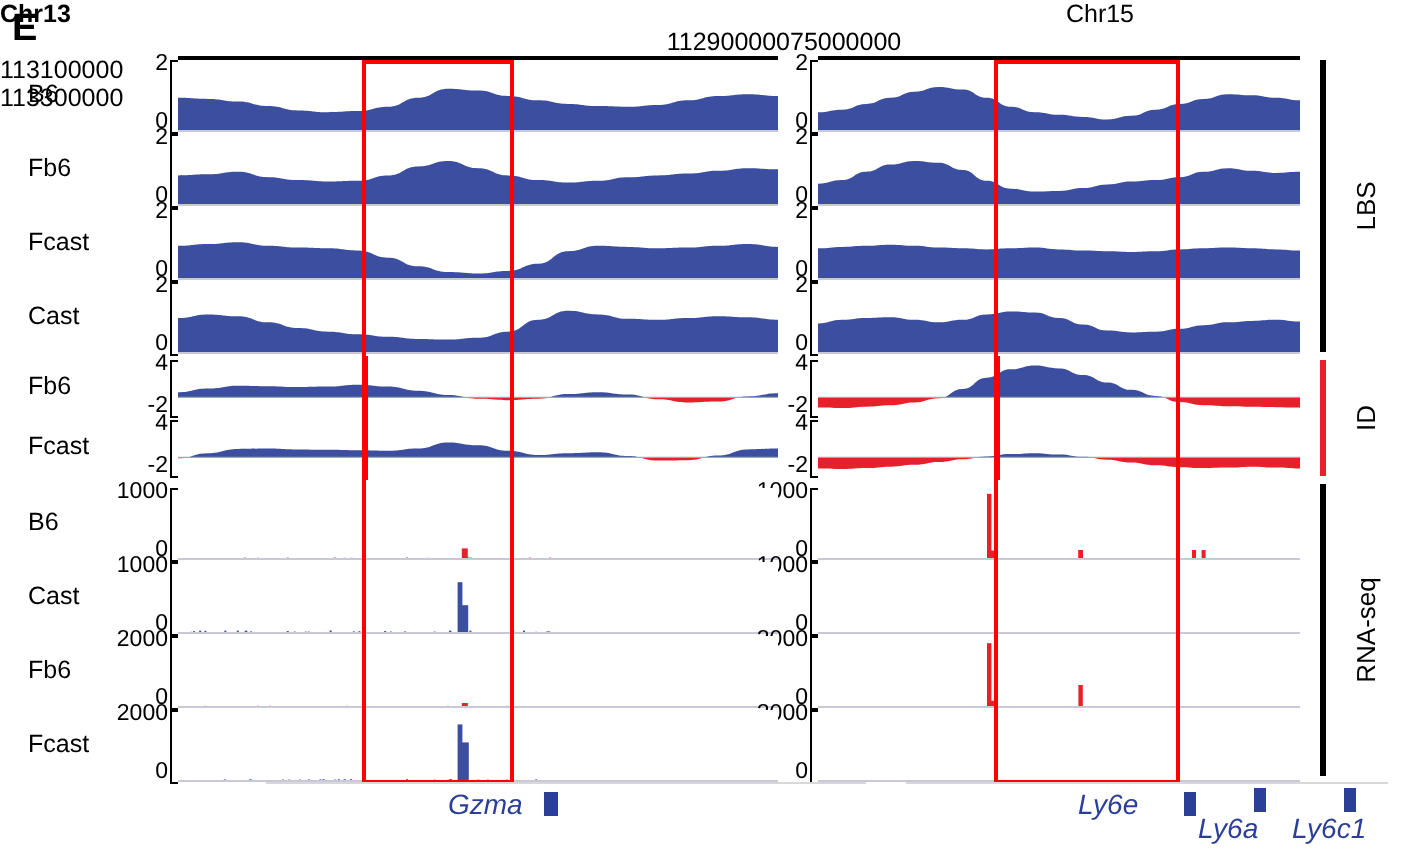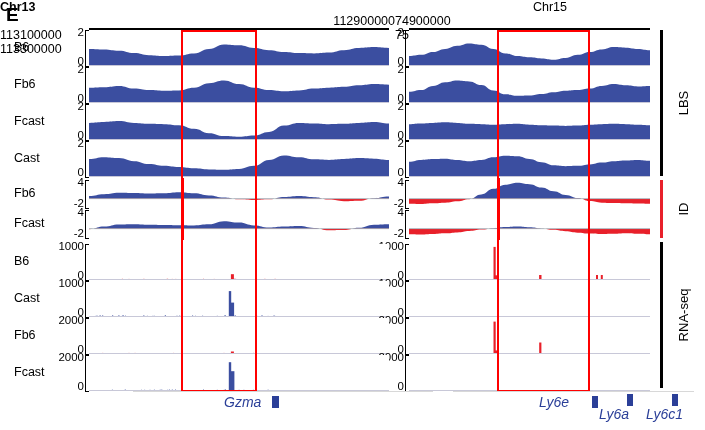--- a/index.html
+++ b/index.html
@@ -50,21 +50,20 @@
 
   <div class="ruler-line" style="left:89px;top:28px;width:300px;"></div>
   <div class="ruler-tick" style="left:131px;top:28px;height:6px;"></div>
   <div class="ruler-tick" style="left:191px;top:28px;height:6px;"></div>
   <div class="ruler-tick" style="left:251px;top:28px;height:6px;"></div>
   <div class="ruler-tick" style="left:311px;top:28px;height:6px;"></div>
 </div>
 
 <div class="abs" style="left:395px;top:0;width:310px;height:430px;">
   <div class="chr-label" style="left:8px;top:10px;text-align:center;">Chr15</div>
-  <div class="tick-label" style="left:62px;top:10px;">74900000</div>
   <div class="tick-label" style="left:137px;top:10px;">75000000</div>
 
   <div class="ruler-line" style="left:14px;top:28px;width:241px;"></div>
   <div class="ruler-tick" style="left:43px;top:28px;height:6px;"></div>
   <div class="ruler-tick" style="left:109px;top:28px;height:6px;"></div>
   <div class="ruler-tick" style="left:175px;top:28px;height:6px;"></div>
   <div class="ruler-tick" style="left:241px;top:28px;height:6px;"></div>
 </div>
 
 <div id="tracks-root" class="abs" style="left:0;top:0;width:705px;height:430px;">

